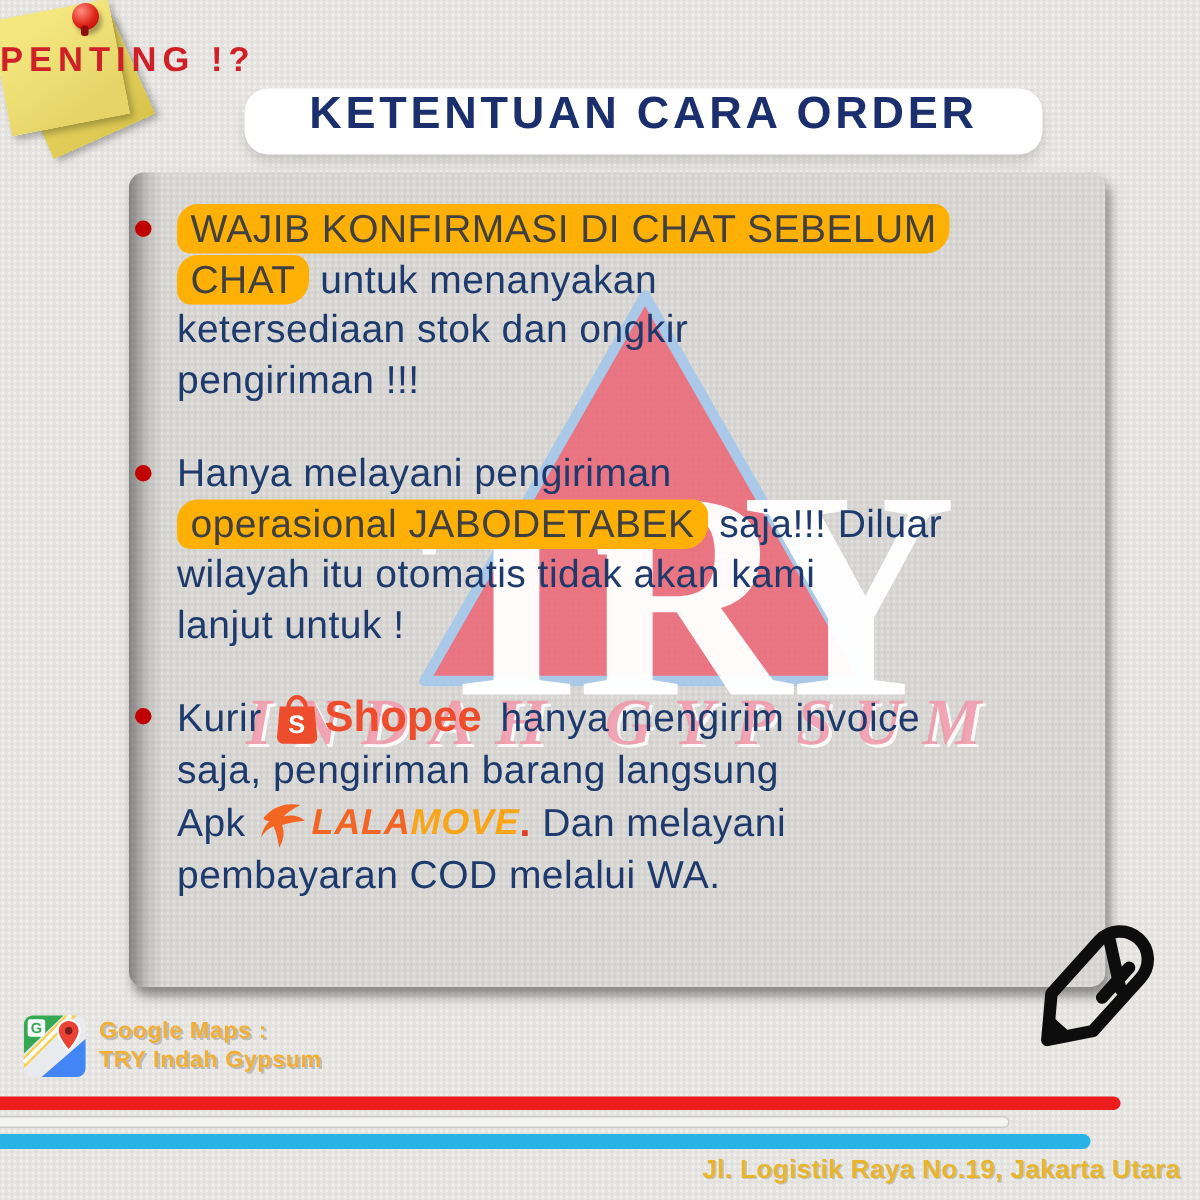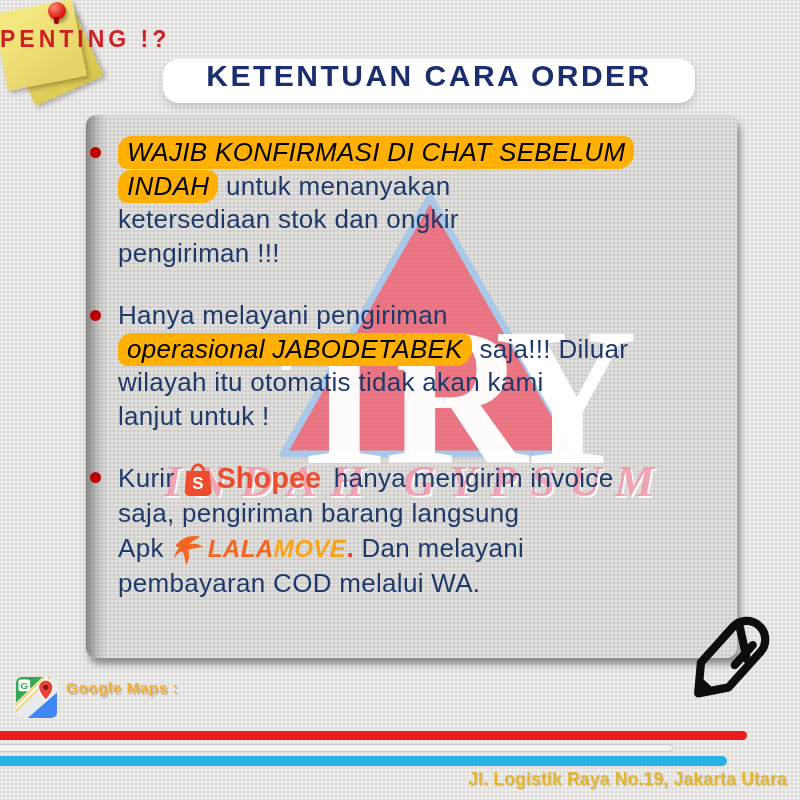--- a/index.html
+++ b/index.html
@@ -68,23 +68,23 @@
     color:rgba(240,150,168,.85);
     text-shadow:2px 2px 0 rgba(255,255,255,.85);
   }
   
   .bullet{position:absolute;left:32px;width:605px;z-index:2;
     color:#1e3a6d;font-size:26px;line-height:33.5px;letter-spacing:.3px;}
   .bullet .dot{position:absolute;left:-28px;top:11px;width:11px;height:11px;border-radius:50%;
     background:#c00000;}
   .b1{top:21px;} .b2{top:184px;} .b3{top:346px;}
   .hl{
-    background:#ffb005;color:#000000;
+    background:#ffb005;color:#404040;
     padding:1px 9px 2px 9px;border-radius:14px 10px 16px 9px;
-    box-decoration-break:clone;font-style:italic;-webkit-box-decoration-break:clone;
+    box-decoration-break:clone;-webkit-box-decoration-break:clone;
   }
   .iline{display:flex;align-items:center;flex-wrap:nowrap;white-space:pre;}
   .shopee-bag{width:32px;height:36px;margin:0 2px 0 8px;flex:none;}
   .shopee-word{color:#ee4d2d;font-weight:bold;font-size:29px;letter-spacing:0;margin-right:5px;}
   .truck-icon{width:48px;height:31px;margin:0 6px;flex:none;}
   .lala-bird{width:34px;height:36px;margin:0 2px 0 8px;flex:none;}
   .lala-word{font-style:italic;font-weight:bold;font-size:24px;letter-spacing:.5px;}
   .lala-word .p1{color:#f26522;} .lala-word .p2{color:#f9a51a;}
   .red-dot{color:#e23b23;font-weight:bold;}
   
@@ -126,21 +126,21 @@
     <svg class="wm-triangle" viewBox="0 0 420 300">
       <polygon points="198,12 345,269 51,269" fill="rgba(238,95,112,.82)" stroke="#aac9e8" stroke-width="7" stroke-linejoin="round"></polygon>
       <text x="213" y="278" text-anchor="middle" font-family="Liberation Serif, serif" font-weight="bold" font-size="198" letter-spacing="-26" fill="rgba(255,255,255,.97)">TRY</text>
     </svg>
 
     <div class="wm-sub">INDAH GYPSUM</div>
 
     <div class="bullet b1">
       <span class="dot"></span>
       <div><span class="hl">WAJIB KONFIRMASI DI CHAT SEBELUM</span></div>
-      <div><span class="hl">INDAH</span><span> untuk menanyakan</span></div>
+      <div><span class="hl">CHAT</span><span> untuk menanyakan</span></div>
       <div>ketersediaan stok dan ongkir</div>
       <div>pengiriman !!!</div>
     </div>
 
     <div class="bullet b2">
       <span class="dot"></span>
       <div>Hanya melayani pengiriman</div>
       <div><span class="hl">operasional JABODETABEK</span><span> saja!!! Diluar</span></div>
       <div>wilayah itu otomatis tidak akan kami</div>
       <div>lanjut untuk !</div>
@@ -181,20 +181,21 @@
       <path d="M43 17 v20 a6 6 0 0 1 -6 6 H13 Z" fill="#4285f4"></path>
       <path d="M1 29 L29 1 h8 L1 37 Z" fill="#fbd04b"></path>
       <path d="M1 33 L33 1" stroke="#ffffff" stroke-width="2.6"></path>
       <path d="M31.5 4 a7.5 7.5 0 0 1 7.5 7.5 c0 5.2 -7.5 13.5 -7.5 13.5 s-7.5 -8.3 -7.5 -13.5 A7.5 7.5 0 0 1 31.5 4 Z" fill="#ea4335" stroke="#ffffff" stroke-width="1.4"></path>
       <circle cx="31.5" cy="11.5" r="2.6" fill="#7a1f1f"></circle>
       <rect x="3.5" y="3.5" width="12" height="12" rx="2" fill="#ffffff"></rect>
       <text x="9.5" y="13.2" font-size="10" text-anchor="middle" fill="#34a853" font-weight="bold" font-family="Liberation Sans, sans-serif">G</text>
     </svg>
     <div class="gmaps-label">
       <div>Google Maps :</div>
+      <div>TRY Indah Gypsum</div>
     </div>
   </div>
 
   <div class="line-red"></div>
   <div class="line-white"></div>
   <div class="line-cyan"></div>
 
   <div class="address">Jl. Logistik Raya No.19, Jakarta Utara</div>
 
   <svg class="pencil" viewBox="0 0 120 120">

